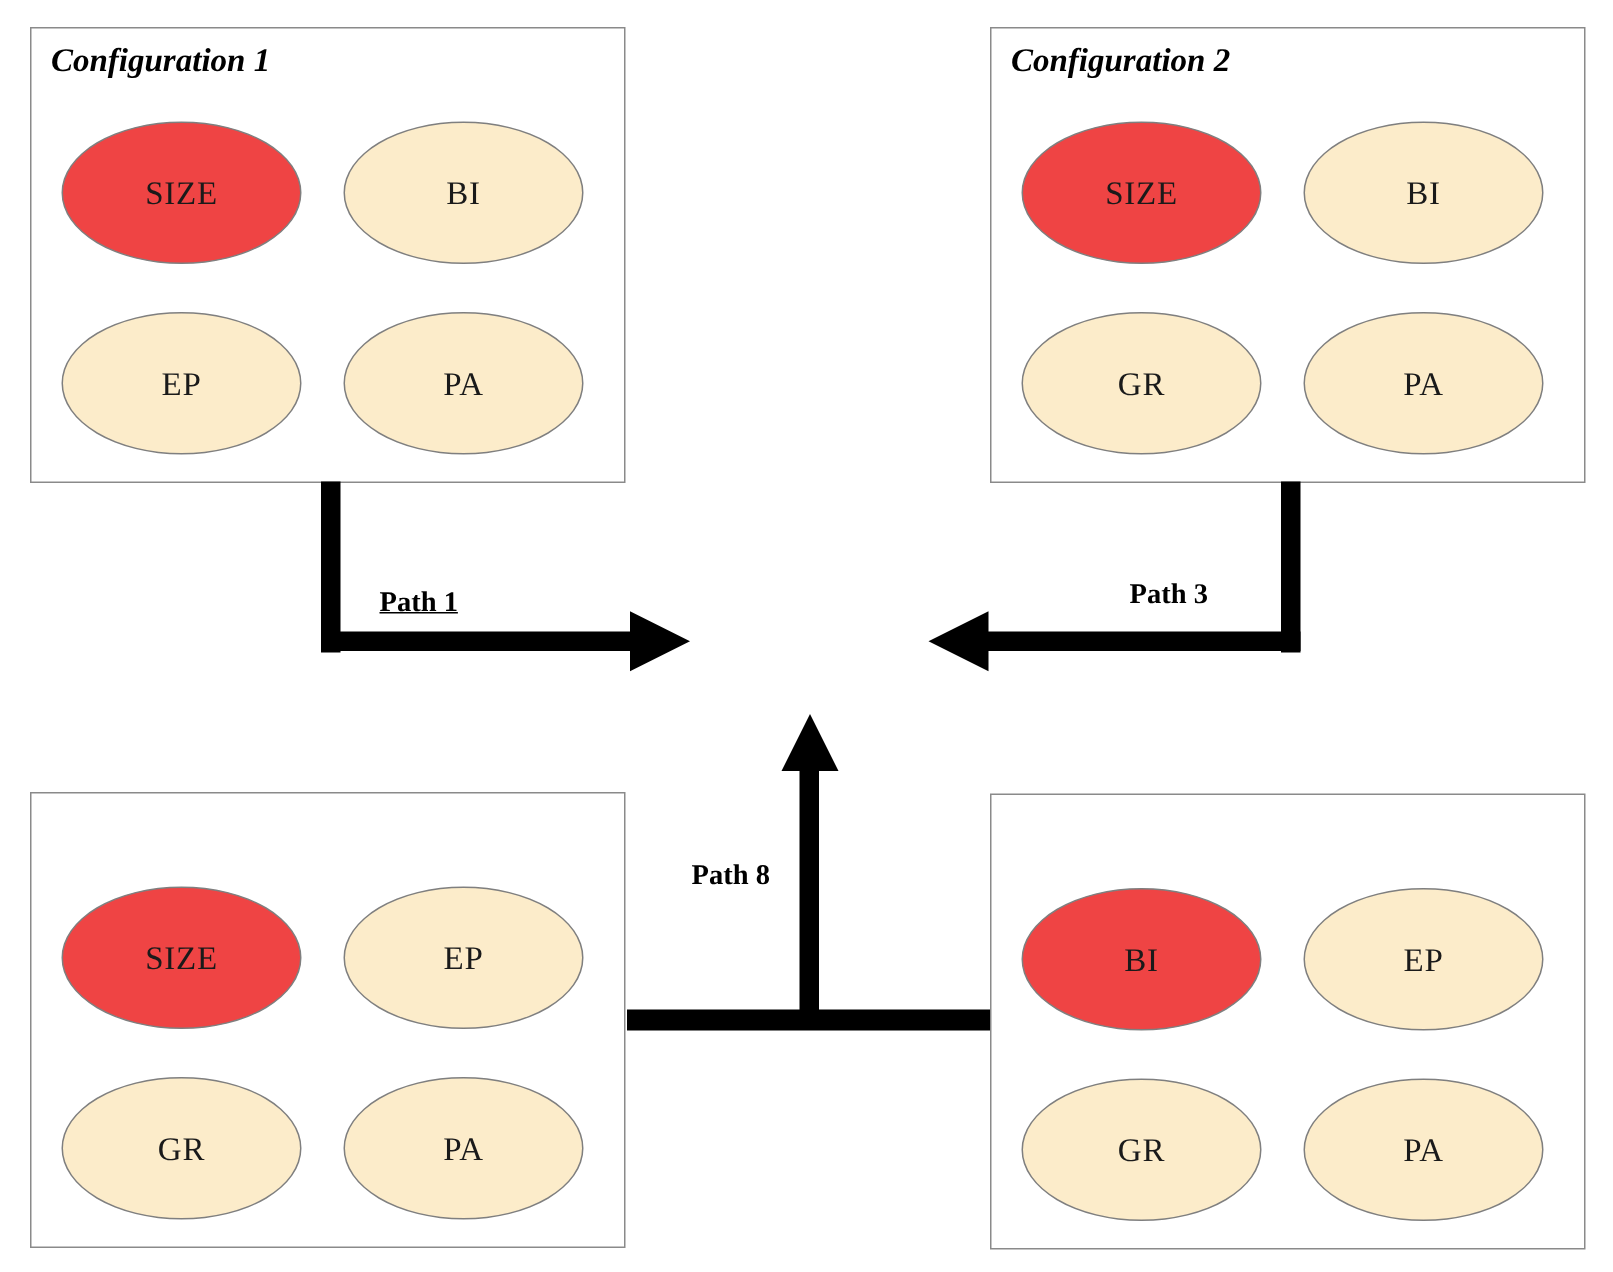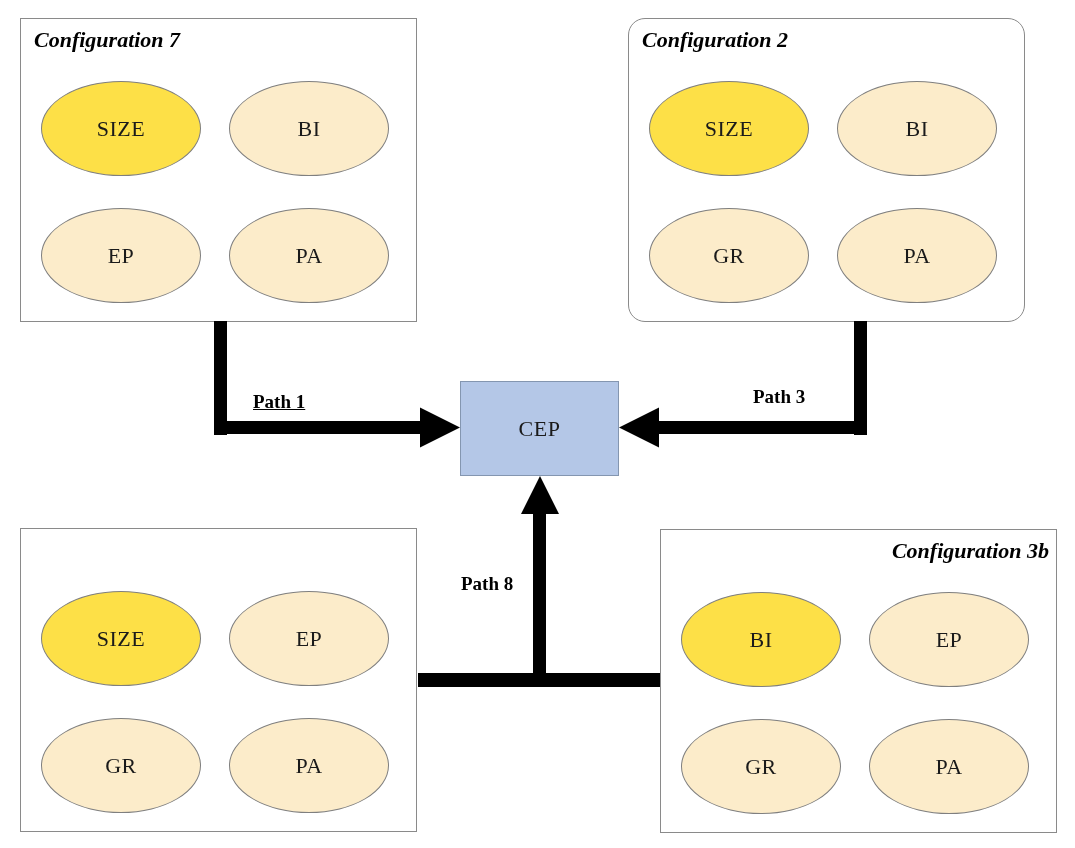--- a/index.html
+++ b/index.html
@@ -16,21 +16,21 @@
 
   
   .config-box {
     position: absolute;
     width: 397px;
     height: 304px;
     background: #ffffff;
     border: 1px solid #8a8a8a;
   }
   #box1  { left: 20px;  top: 18px;  }
-  #box2  { left: 628px; top: 18px; border-radius: 17px;  }
+  #box2  { left: 660px; top: 18px;  }
   #box3a { left: 20px;  top: 528px; }
   #box3b { left: 660px; top: 529px; }
 
   .config-title {
     position: absolute;
     top: 8px;
     font-size: 22px;
     font-weight: bold;
     font-style: italic;
     color: #000000;
@@ -51,21 +51,21 @@
     justify-content: center;
     font-size: 22px;
     color: #1a1a1a;
     letter-spacing: 0.5px;
   }
   .pos-tl { left: 20px;  top: 62px;  }
   .pos-tr { left: 208px; top: 62px;  }
   .pos-bl { left: 20px;  top: 189px; }
   .pos-br { left: 208px; top: 189px; }
 
-  .fill-green  { background: #fde047; }
+  .fill-green  { background: #ef4444; }
   .fill-yellow { background: #fcecca; }
 
   
   #cep-box {
     position: absolute;
     left: 460px;
     top: 381px;
     width: 159px;
     height: 95px;
     background: #b4c7e7;
@@ -98,21 +98,21 @@
   #path1-label { left: 253px; top: 391px; text-decoration: underline; }
   #path2-label { left: 753px; top: 386px; }
   #path3-label { left: 461px; top: 573px; }
 </style>
 </head>
 <body>
 
 <div id="stage">
 
   <div class="config-box" id="box1">
-    <div class="config-title title-left">Configuration 7</div>
+    <div class="config-title title-left">Configuration 1</div>
     <div class="ellipse fill-green pos-tl">
       <span>SIZE</span>
     </div>
     <div class="ellipse fill-yellow pos-tr">
       <span>BI</span>
     </div>
     <div class="ellipse fill-yellow pos-bl">
       <span>EP</span>
     </div>
     <div class="ellipse fill-yellow pos-br">
@@ -145,21 +145,20 @@
     </div>
     <div class="ellipse fill-yellow pos-bl">
       <span>GR</span>
     </div>
     <div class="ellipse fill-yellow pos-br">
       <span>PA</span>
     </div>
   </div>
 
   <div class="config-box" id="box3b">
-    <div class="config-title title-right">Configuration 3b</div>
     <div class="ellipse fill-green pos-tl">
       <span>BI</span>
     </div>
     <div class="ellipse fill-yellow pos-tr">
       <span>EP</span>
     </div>
     <div class="ellipse fill-yellow pos-bl">
       <span>GR</span>
     </div>
     <div class="ellipse fill-yellow pos-br">
@@ -181,21 +180,18 @@
       <polygon class="stroke" points="619,427.5 659,407.5 659,447.5"></polygon>
     </g>
 
     <g>
       <rect class="stroke" x="418" y="673" width="242" height="14"></rect>
       <rect class="stroke" x="533" y="513" width="13" height="161"></rect>
       <polygon class="stroke" points="540,476 521,514 559,514"></polygon>
     </g>
   </svg>
 
-  <div id="cep-box">
-    <span>CEP</span>
-  </div>
 
   <div class="path-label" id="path1-label">Path 1</div>
   <div class="path-label" id="path2-label">Path 3</div>
   <div class="path-label" id="path3-label">Path 8</div>
 
 </div>
 
 </body></html>

